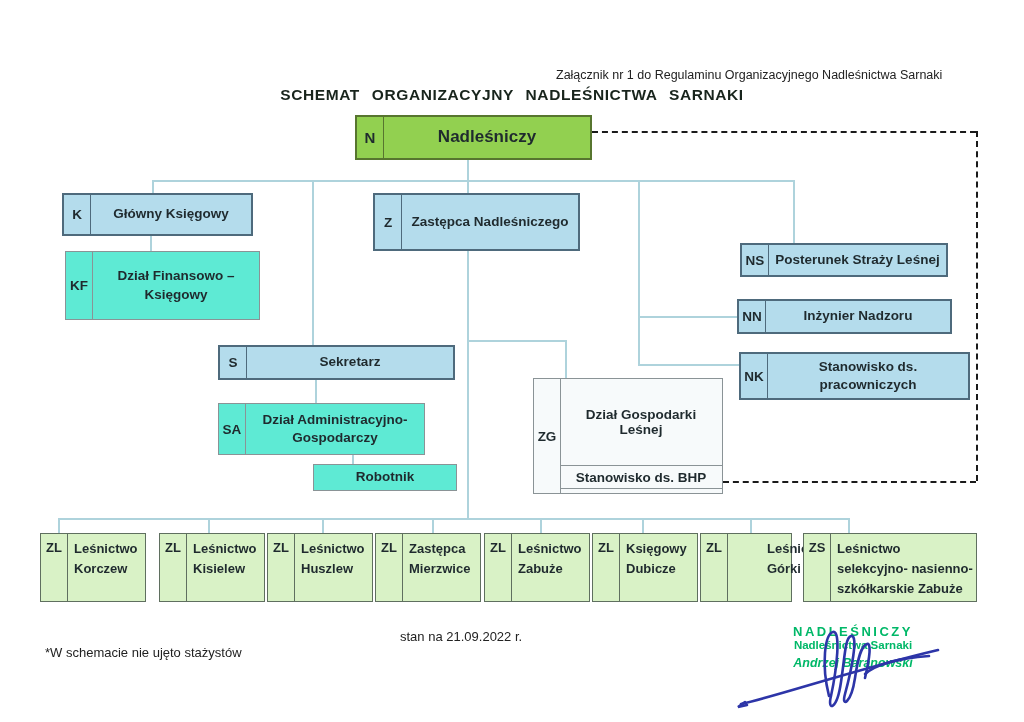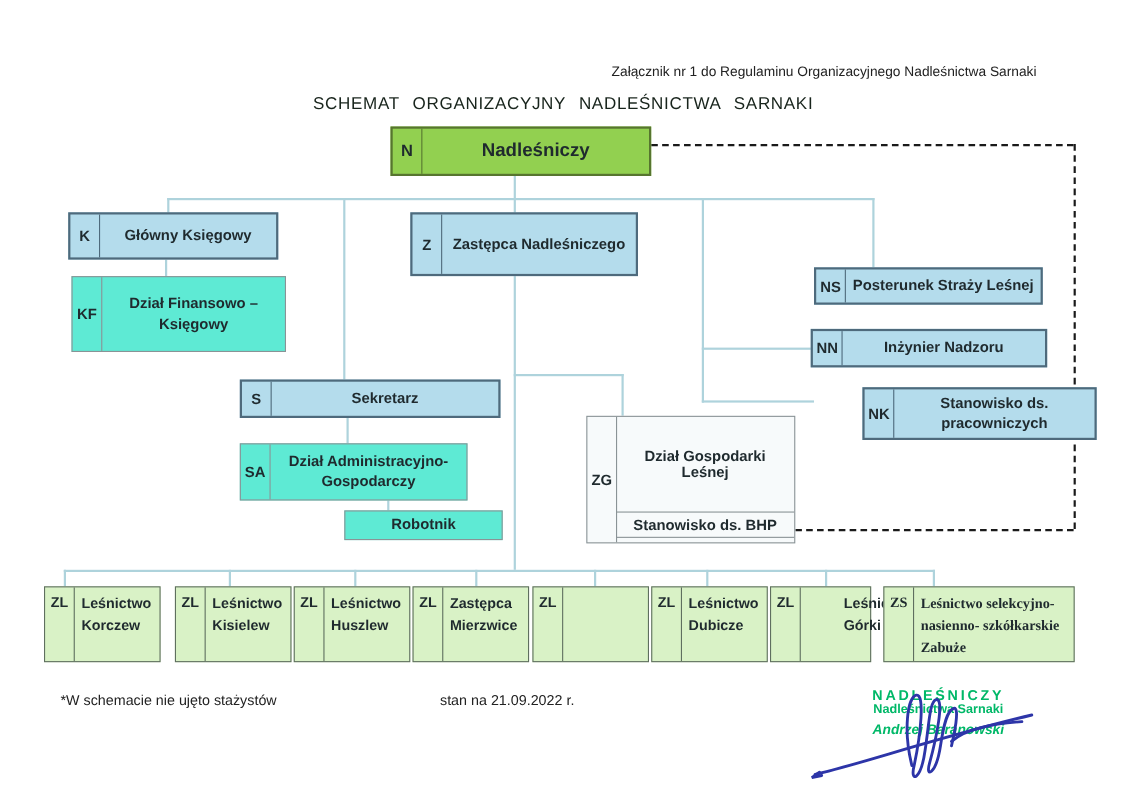--- a/index.html
+++ b/index.html
@@ -3,21 +3,21 @@
 <meta charset="utf-8">
 <style>
   html,body{margin:0;padding:0;background:#e9e9e9;}
   #canvas{
     position:relative;width:1024px;height:722px;background:#ffffff;
     font-family:"Liberation Sans","DejaVu Sans",sans-serif;
     color:#1f2a2e;overflow:hidden;margin:0 auto;
   }
   .note{position:absolute;font-size:12.5px;color:#222;}
   .title{position:absolute;left:0;right:0;text-align:center;font-size:15.5px;
-         font-weight:normal;letter-spacing:.6px;word-spacing:7px;color:#18241c;}
+         font-weight:bold;letter-spacing:.6px;word-spacing:7px;color:#18241c;}
   
   .box{position:absolute;display:flex;box-sizing:border-box;align-items:stretch;}
   .box .code{flex:0 0 26px;display:flex;align-items:center;justify-content:center;
              font-weight:bold;font-size:13.5px;}
   .box .lbl{flex:1;display:flex;align-items:center;justify-content:center;
             text-align:center;font-weight:bold;font-size:13.5px;line-height:1.35;
             padding:2px 6px;}
   .blue{background:#b4dcec;border:2px solid #4e6a7c;}
   .blue .code{border-right:1.5px solid #4e6a7c;}
   .whitebox{background:#5eead4;border:1.5px solid #8a9396;}
@@ -55,21 +55,21 @@
   #signature .s1{top:12px;font-weight:bold;font-size:13px;letter-spacing:2.5px;}
   #signature .s2{top:27px;font-size:11.5px;font-weight:bold;}
   #signature .s3{top:44px;font-size:12.5px;font-weight:bold;font-style:italic;}
   #signature svg{position:absolute;left:0;top:0;}
 </style>
 </head>
 <body>
 
 <div id="canvas">
 
-  <div class="note" style="left:556px;top:58px;">Załącznik nr 1 do Regulaminu Organizacyjnego Nadleśnictwa Sarnaki</div>
+  <div class="note" style="left:556px;top:68px;">Załącznik nr 1 do Regulaminu Organizacyjnego Nadleśnictwa Sarnaki</div>
   <div class="title" style="top:86px;">SCHEMAT ORGANIZACYJNY NADLEŚNICTWA SARNAKI</div>
 
   <div class="dash-h" style="left:592px;top:131px;width:384px;"></div>
   <div class="dash-v" style="left:976px;top:131px;height:350px;"></div>
   <div class="dash-h" style="left:723px;top:481px;width:253px;"></div>
 
   <div class="vl" style="left:467px;top:160px;height:20px;"></div>
   <div class="hl" style="left:152px;top:180px;width:643px;"></div>
   <div class="vl" style="left:152px;top:180px;height:14px;"></div>
   <div class="vl" style="left:312px;top:180px;height:165px;"></div>
@@ -131,21 +131,21 @@
   </div>
 
   <div class="box blue" style="left:737px;top:299px;width:215px;height:35px;">
     <div class="code">NN</div>
     <div class="lbl">Inżynier Nadzoru</div>
   </div>
   <div class="box blue" style="left:740px;top:243px;width:208px;height:34px;">
     <div class="code">NS</div>
     <div class="lbl">Posterunek Straży Leśnej</div>
   </div>
-  <div class="box blue" style="left:739px;top:352px;width:213px;height:48px;margin-left:45px;">
+  <div class="box blue" style="left:739px;top:352px;width:231px;height:48px;">
     <div class="code">NK</div>
     <div class="lbl">Stanowisko ds. pracowniczych</div>
   </div>
 
   <div class="box leaf" style="left:40px;width:106px;">
     <div class="code">ZL</div>
     <div class="lbl">Leśnictwo Korczew</div>
   </div>
   <div class="box leaf" style="left:159px;width:106px;">
     <div class="code">ZL</div>
@@ -154,35 +154,36 @@
   <div class="box leaf" style="left:267px;width:106px;">
     <div class="code">ZL</div>
     <div class="lbl">Leśnictwo Huszlew</div>
   </div>
   <div class="box leaf" style="left:375px;width:106px;">
     <div class="code">ZL</div>
     <div class="lbl">Zastępca Mierzwice</div>
   </div>
   <div class="box leaf" style="left:484px;width:106px;">
     <div class="code">ZL</div>
+    <div class="lbl">Leśnictwo Zabuże</div>
   </div>
   <div class="box leaf" style="left:592px;width:106px;">
     <div class="code">ZL</div>
-    <div class="lbl">Leśnictwo Dubicze</div>
+    <div class="lbl">Księgowy Dubicze</div>
   </div>
   <div class="box leaf" style="left:700px;width:92px;">
     <div class="code">ZL</div>
     <div class="lbl" style="padding-left:4px;margin-left:35px;">Leśnictwo Górki</div>
   </div>
-  <div class="box leaf" style="left:803px;width:174px;font-family:Liberation Serif, serif;">
+  <div class="box leaf" style="left:803px;width:174px;">
     <div class="code">ZS</div>
     <div class="lbl">Leśnictwo selekcyjno- nasienno- szkółkarskie Zabuże</div>
   </div>
 
-  <div class="footer-note" style="left:55px;">*W schemacie nie ujęto stażystów</div>
+  <div class="footer-note" style="left:45px;margin-top:16px;">*W schemacie nie ujęto stażystów</div>
   <div class="footer-note" style="left:400px;">stan na 21.09.2022 r.</div>
 
   <div id="signature">
     <div class="stamp s1">NADLEŚNICZY</div>
     <div class="stamp s2">Nadleśnictwa Sarnaki</div>
     <div class="stamp s3">Andrzej Baranowski</div>
     <svg width="240" height="105" viewBox="0 0 240 105">
       <g fill="none" stroke="#2d35a8" stroke-width="2.6" stroke-linecap="round">
         <path d="M8,92 C45,84 120,58 205,38"></path>
         <path d="M12,90 L5,95 L14,93"></path>

